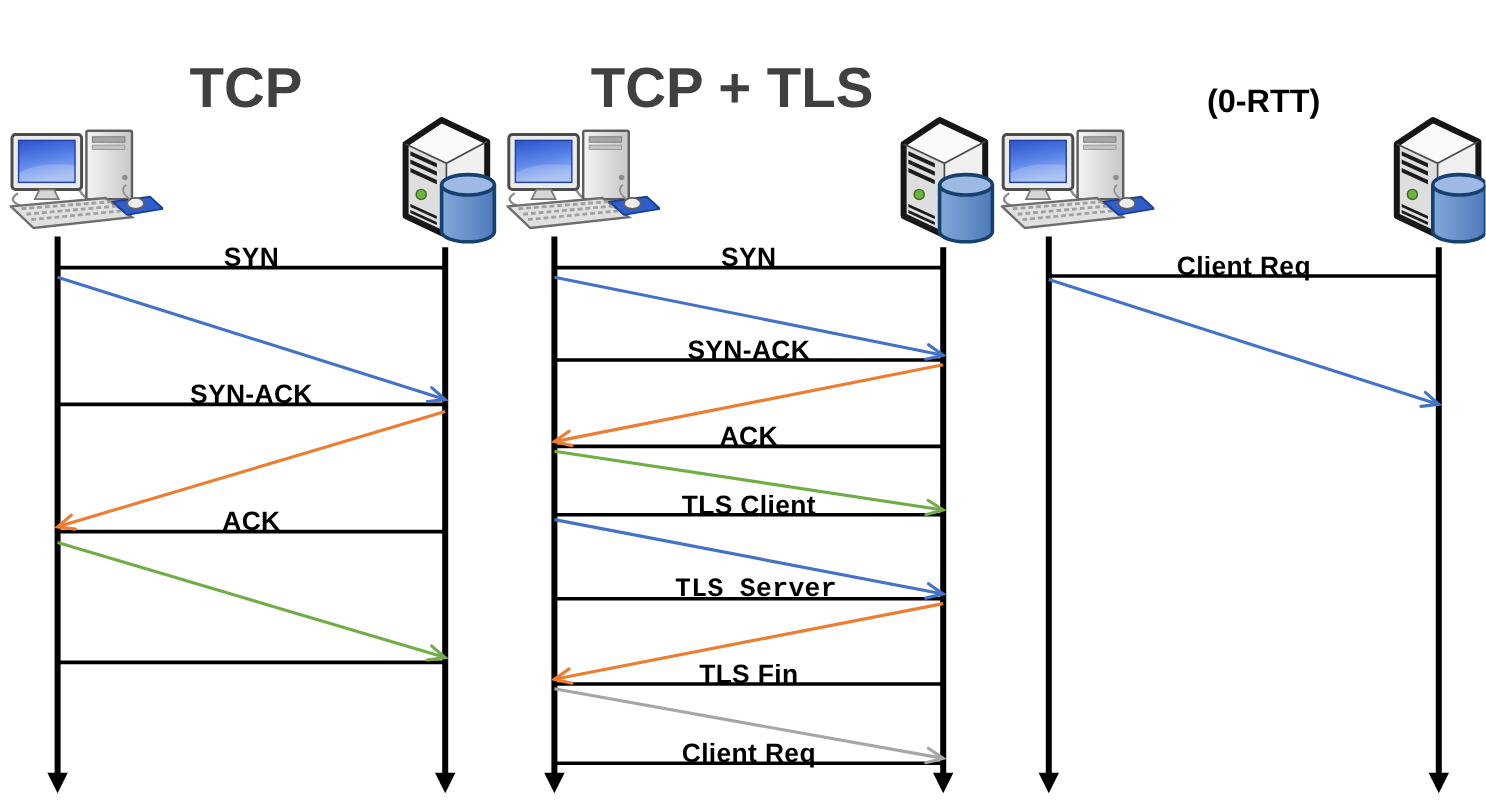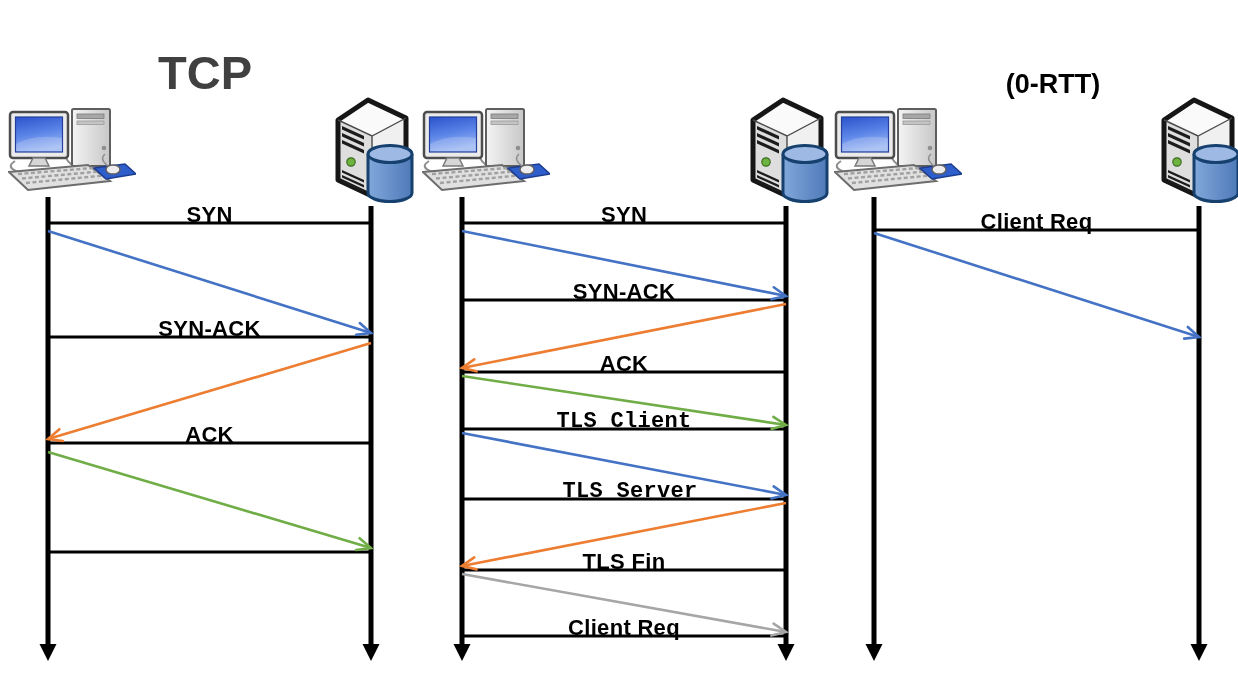--- a/index.html
+++ b/index.html
@@ -153,26 +153,27 @@
       <use href="#sym-server"></use>
     </svg>
   <svg class="icon" style="left:834px;top:106px" width="128" height="92">
       <use href="#sym-computer"></use>
     </svg>
   <svg class="icon" style="left:1152px;top:96px" width="92" height="112">
       <use href="#sym-server"></use>
     </svg>
 
   <div class="title" style="left:205px">TCP</div>
+  <div class="title" style="left:610px">TCP + TLS</div>
   <div class="subtitle" style="left:1025px">(0-RTT)</div>
 
 <div class="msg-label" style="left: 209.5px; top: 218px;">SYN</div>
     <div class="msg-label" style="left: 209.5px; top: 332px;">SYN-ACK</div>
     <div class="msg-label" style="left: 209.5px; top: 438px;">ACK</div>
     <div class="msg-label" style="left: 624px; top: 218px;">SYN</div>
     <div class="msg-label" style="left: 624px; top: 295px;">SYN-ACK</div>
     <div class="msg-label" style="left: 624px; top: 367px;">ACK</div>
-    <div class="msg-label" style="left: 624px; top: 424px; font-family: Liberation Mono, monospace;">TLS Client</div>
+    <div class="msg-label" style="left: 624px; top: 424px;">TLS Client</div>
     <div class="msg-label" style="left: 630px; top: 494px; font-family: Liberation Mono, monospace;">TLS Server</div>
     <div class="msg-label" style="left: 624px; top: 565px; text-align: center;">TLS Fin</div>
     <div class="msg-label" style="left: 624px; top: 631px;">Client Req</div>
     <div class="msg-label" style="left: 1036.5px; top: 225px;">Client Req</div>
   </div>
 
 </body></html>

